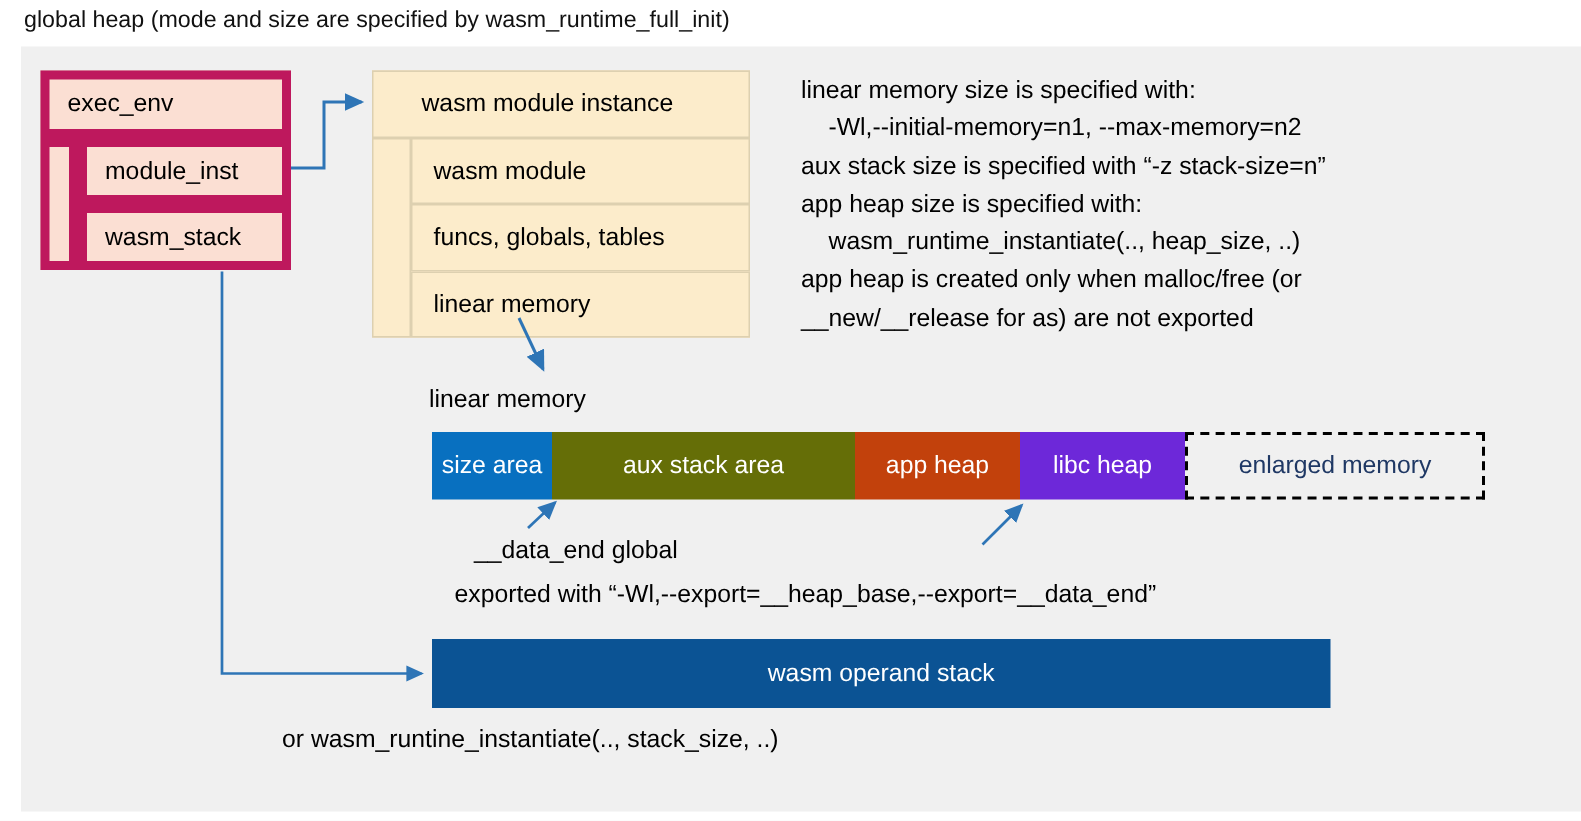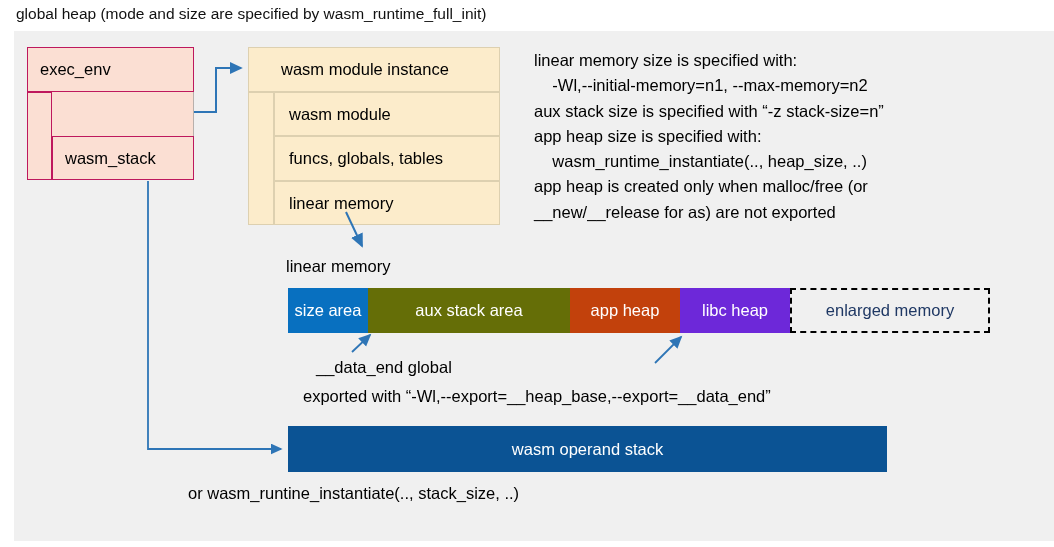--- a/index.html
+++ b/index.html
@@ -54,21 +54,21 @@
   }
 
   .exec-env-outer {
     left: 27px; top: 47px;
     width: 167px; height: 133px;
     background: #fbdfd3;
     border: 1px solid #b8b0ac;
   }
   .cell-pink {
     background: #fbdfd3;
-    border: 1px solid #be185d;
+    border: 6px solid #be185d;
     color: #000;
     padding-left: 12px;
   }
   .exec-env-title {
     left: 27px; top: 47px;
     width: 167px; height: 45px;
   }
   .exec-env-gutter {
     left: 27px; top: 92px;
     width: 25px; height: 88px;
@@ -205,20 +205,21 @@
 
 <div id="canvas">
 
   <div class="title">global heap (mode and size are specified by wasm_runtime_full_init)</div>
 
   <div class="panel"></div>
 
   <div class="box exec-env-outer"></div>
   <div class="box cell-pink exec-env-title">exec_env</div>
   <div class="box cell-pink exec-env-gutter"></div>
+  <div class="box cell-pink module-inst">module_inst</div>
   <div class="box cell-pink wasm-stack">wasm_stack</div>
 
   <div class="box mod-inst-outer"></div>
   <div class="box cell-cream mi-title">wasm module instance</div>
   <div class="box cell-cream mi-gutter"></div>
   <div class="box cell-cream mi-row1">wasm module</div>
   <div class="box cell-cream mi-row2">funcs, globals, tables</div>
   <div class="box cell-cream mi-row3">linear memory</div>
 
   <div class="info-block"><div>linear memory size is specified with:</div><div>    -Wl,--initial-memory=n1, --max-memory=n2</div><div>aux stack size is specified with “-z stack-size=n”</div><div>app heap size is specified with:</div><div>    wasm_runtime_instantiate(.., heap_size, ..)</div><div>app heap is created only when malloc/free (or</div><div>__new/__release for as) are not exported</div></div>

